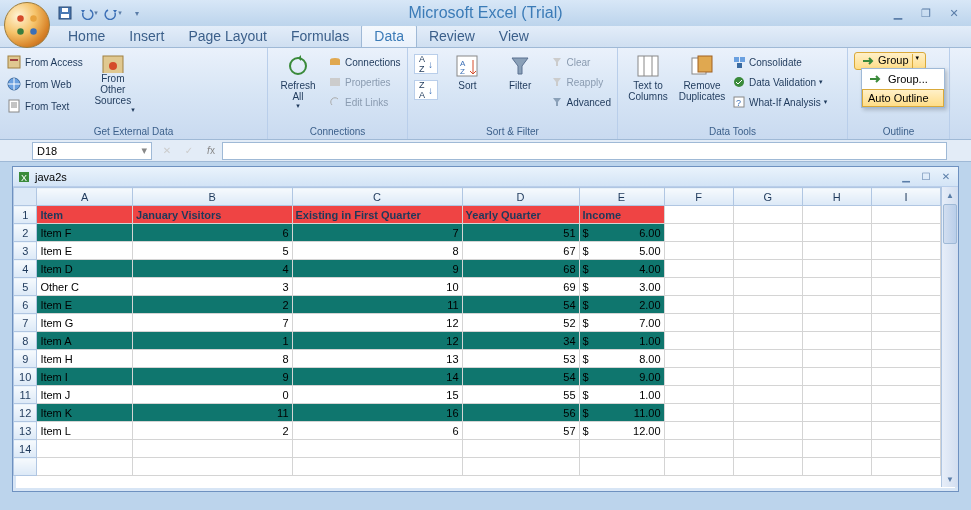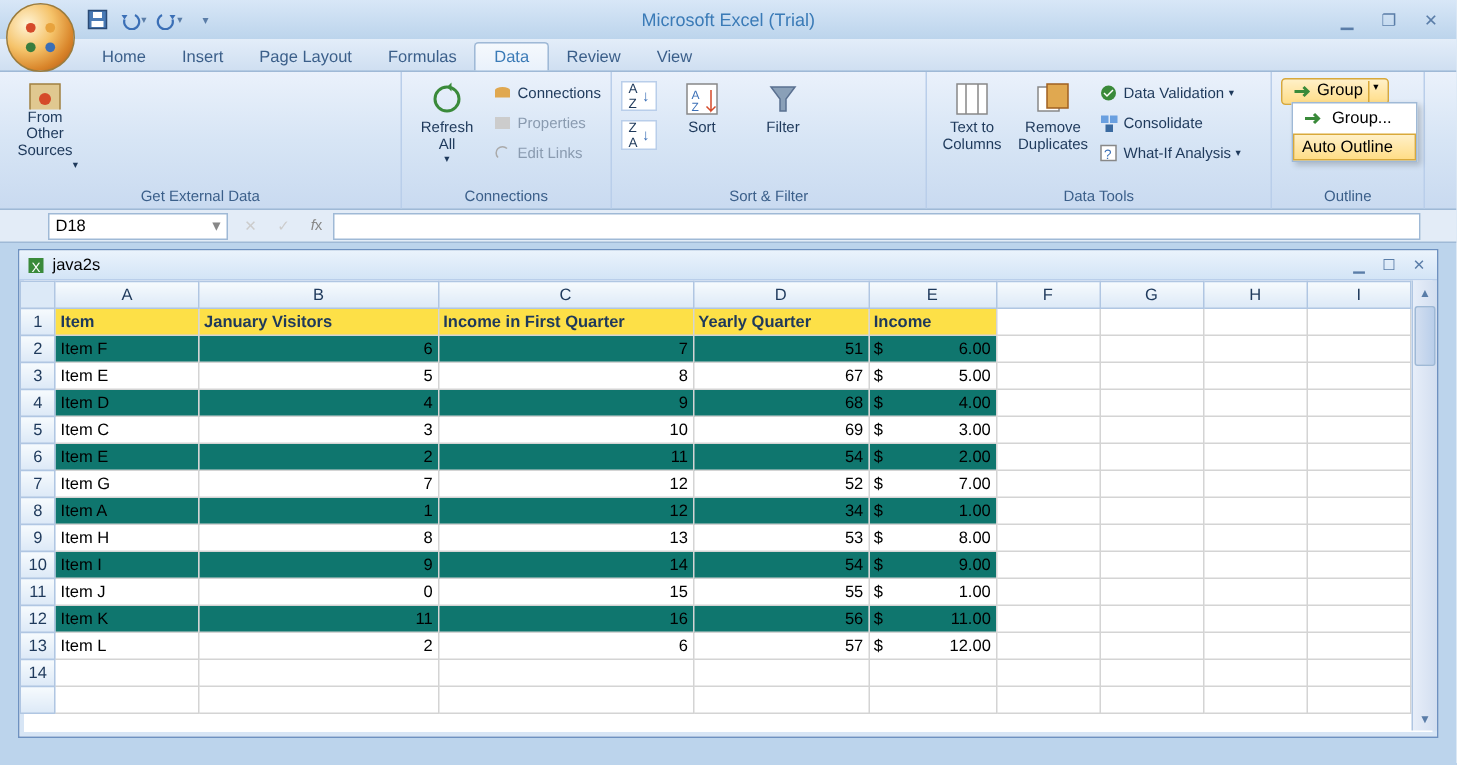--- a/index.html
+++ b/index.html
@@ -1,26 +1,26 @@
 <!DOCTYPE html>
 <html><head>
 <meta charset="utf-8">
 <style>
 *{box-sizing:border-box;margin:0;padding:0;font-family:"Segoe UI",Tahoma,sans-serif}
 body{background:#bcd4ec;width:971px;height:510px;overflow:hidden;font-size:11px}
 .titlebar{height:26px;background:linear-gradient(#d8e7f7,#bcd4ec);display:flex;align-items:center;position:relative}
 .qat{display:flex;align-items:center;gap:2px;margin-left:54px}
 .qat-btn{width:22px;height:22px;display:flex;align-items:center;justify-content:center;border-radius:2px}
-.title-text{position:absolute;left:50%;transform:translateX(-50%);font-size:12px;color:#3b7bb7}
+.title-text{position:absolute;left:50%;transform:translateX(-50%);font-size:16px;color:#3b7bb7}
 .win-controls{position:absolute;right:4px;display:flex;gap:2px}
 .win-btn{width:26px;height:16px;display:flex;align-items:center;justify-content:center;color:#5a7da8}
 .office-btn{position:absolute;left:4px;top:2px;width:46px;height:46px;border-radius:50%;background:radial-gradient(circle at 30% 30%,#fff4d6,#f5c36a 40%,#d9852a 70%,#a94e11);border:1px solid #9c7c3c;z-index:10;display:flex;align-items:center;justify-content:center}
 .office-btn svg{width:26px;height:26px}
 .tabs{height:22px;background:linear-gradient(#e3edf9,#cfdff1);display:flex;align-items:flex-end;padding-left:56px;border-bottom:1px solid #9fb9d6}
-.tab{padding:3px 12px;font-size:11px;color:#3b5f8a;cursor:pointer}
+.tab{padding:3px 12px;font-size:14px;color:#3b5f8a;cursor:pointer}
 .tab.active{background:linear-gradient(#f5f9fd,#e9f1fb);border:1px solid #9fb9d6;border-bottom:none;border-radius:3px 3px 0 0;color:#3b7bb7;font-weight:normal}
 .ribbon{height:92px;background:linear-gradient(#eaf1fb,#d7e5f5 50%,#c9daf0);display:flex;border-bottom:1px solid #9fb9d6;position:relative}
 .group{border-right:1px solid #b9ceea;padding:2px 4px 0;display:flex;flex-direction:column;height:100%}
 .group-body{flex:1;display:flex;align-items:flex-start;gap:2px}
 .group-label{text-align:center;font-size:10px;color:#3b5f8a;padding:1px 0 2px;position:relative}
 .rb-btn{display:flex;flex-direction:column;align-items:center;padding:2px 4px;border-radius:2px;font-size:10px;color:#1e395b;cursor:pointer;text-align:center}
 .rb-btn.big{width:52px;height:66px}
 .rb-small{display:flex;align-items:center;gap:3px;padding:1px 2px;font-size:10px;color:#1e395b;height:20px;white-space:nowrap}
 .rb-small.disabled{color:#8a9bb0}
 .rb-col{display:flex;flex-direction:column;gap:0}
@@ -38,21 +38,21 @@
 .wb-title{height:20px;background:linear-gradient(#eaf3fc,#d3e4f6);display:flex;align-items:center;gap:4px;padding:0 4px;border-bottom:1px solid #b9ceea}
 .wb-title .spacer{flex:1}
 .wb-title .wbtn{width:16px;height:14px;display:flex;align-items:center;justify-content:center;color:#5a7da8;font-size:10px}
 .sheet{display:flex;height:300px}
 .grid-wrap{flex:1;overflow:hidden}
 table{border-collapse:collapse;width:100%;font-size:11px}
 th.colh{background:linear-gradient(#f6fafd,#dce9f7);border:1px solid #b0c6e2;height:18px;font-weight:normal;color:#1e395b}
 th.rowh{background:linear-gradient(#f6fafd,#dce9f7);border:1px solid #b0c6e2;width:22px;font-weight:normal;color:#1e395b;text-align:center}
 th.corner{background:#dce9f7;border:1px solid #b0c6e2;width:22px}
 td{border:1px solid #d4d4d4;height:18px;padding:0 3px;white-space:nowrap}
-td.hdr{background:#fde047;font-weight:bold;color:#1e395b}
+td.hdr{background:#ef4444;font-weight:bold;color:#1e395b}
 td.num{text-align:right}
 td.cur{text-align:right}
 td.empty{background:#fff}
 tr.shade td.data{background:#0f766e}
 .vscroll{width:17px;background:linear-gradient(90deg,#e7eef9,#d2def0);border-left:1px solid #b0c6e2;display:flex;flex-direction:column}
 .vscroll .arr{height:16px;display:flex;align-items:center;justify-content:center;font-size:8px;color:#5a7da8}
 .vscroll .thumb{height:40px;background:linear-gradient(90deg,#d2def0,#b9ceea);margin:1px;border:1px solid #9fb9d6;border-radius:2px}
 .group-highlight{background:linear-gradient(#fff0c8,#ffdd87);border:1px solid #d9a93a;border-radius:3px;padding:1px 6px;display:flex;gap:3px}
 </style>
 </head>
@@ -106,20 +106,43 @@
     <div class="tab">Formulas</div>
     <div class="tab active">Data</div>
     <div class="tab">Review</div>
     <div class="tab">View</div>
   </div>
 
 <div class="ribbon">
 
   <div class="group" style="width:268px">
     <div class="group-body">
+      <div class="rb-col" style="gap:2px;padding-top:2px">
+        <div class="rb-small">
+            <svg width="16" height="16">
+              <rect x="2" y="2" width="12" height="12" fill="#e0c890" stroke="#a08040"></rect>
+              <rect x="4" y="5" width="8" height="2" fill="#a04040"></rect>
+            </svg>
+            <span>From Access</span>
+          </div>
+        <div class="rb-small">
+            <svg width="16" height="16">
+              <circle cx="8" cy="8" r="6" fill="#6aa0e0" stroke="#3a6aa0"></circle>
+              <path d="M2 8 h12 M8 2 v12" stroke="#fff"></path>
+            </svg>
+            <span>From Web</span>
+          </div>
+        <div class="rb-small">
+            <svg width="16" height="16">
+              <rect x="3" y="2" width="10" height="12" fill="#fff" stroke="#888"></rect>
+              <path d="M5 5h6M5 7h6M5 9h6" stroke="#888"></path>
+            </svg>
+            <span>From Text</span>
+          </div>
+      </div>
       <div class="rb-btn big">
           <svg width="28" height="28">
             <rect x="4" y="4" width="20" height="20" fill="#e0c890" stroke="#a08040"></rect>
             <circle cx="14" cy="14" r="4" fill="#d54a2a"></circle>
           </svg>
           <span>From Other Sources</span>
           <span style="margin-left:auto;font-size:7px">▾</span>
         </div>
     </div>
     <div class="group-label">Get External Data</div>
@@ -180,20 +203,40 @@
             <path d="M20 8 v14 l3 -3 M20 22 l-3 -3" stroke="#d54a2a" fill="none"></path>
           </svg>
           <span>Sort</span>
         </div>
       <div class="rb-btn big">
           <svg width="28" height="28">
             <path d="M6 6 h16 l-6 8 v8 h-4 v-8 z" fill="#8aa0b8" stroke="#5a7090"></path>
           </svg>
           <span>Filter</span>
         </div>
+      <div class="rb-col" style="padding-top:2px">
+        <div class="rb-small disabled">
+            <svg width="14" height="14">
+              <path d="M3 3h8l-3 4v4h-2v-4z" fill="#ccc"></path>
+            </svg>
+            <span>Clear</span>
+          </div>
+        <div class="rb-small disabled">
+            <svg width="14" height="14">
+              <path d="M3 3h8l-3 4v4h-2v-4z" fill="#ccc"></path>
+            </svg>
+            <span>Reapply</span>
+          </div>
+        <div class="rb-small">
+            <svg width="14" height="14">
+              <path d="M3 3h8l-3 4v4h-2v-4z" fill="#8aa0b8"></path>
+            </svg>
+            <span>Advanced</span>
+          </div>
+      </div>
     </div>
     <div class="group-label">Sort &amp; Filter</div>
   </div>
 
   <div class="group" style="width:230px">
     <div class="group-body">
       <div class="rb-btn big">
           <svg width="28" height="28">
             <rect x="4" y="4" width="20" height="20" fill="#fff" stroke="#888"></rect>
             <path d="M10 4v20M18 4v20" stroke="#888"></path>
@@ -203,33 +246,33 @@
       <div class="rb-btn big">
           <svg width="28" height="28">
             <rect x="4" y="6" width="14" height="16" fill="#fff" stroke="#888"></rect>
             <rect x="10" y="4" width="14" height="16" fill="#e0a850" stroke="#a06020"></rect>
           </svg>
           <span>Remove Duplicates</span>
         </div>
       <div class="rb-col" style="padding-top:2px">
         <div class="rb-small">
             <svg width="14" height="14">
-              <circle cx="7" cy="7" r="5" fill="#3a8a3a"></circle>
-              <path d="M4 7l2 2l4-4" stroke="#fff" fill="none"></path>
-            </svg>
-            <span>Data Validation</span> 
-            <span style="font-size:7px">▾</span>
-          </div>
-        <div class="rb-small">
-            <svg width="14" height="14">
               <rect x="2" y="2" width="5" height="5" fill="#6aa0e0"></rect>
               <rect x="8" y="2" width="5" height="5" fill="#6aa0e0"></rect>
               <rect x="5" y="8" width="5" height="5" fill="#3a6aa0"></rect>
             </svg>
             <span>Consolidate</span>
+          </div>
+        <div class="rb-small">
+            <svg width="14" height="14">
+              <circle cx="7" cy="7" r="5" fill="#3a8a3a"></circle>
+              <path d="M4 7l2 2l4-4" stroke="#fff" fill="none"></path>
+            </svg>
+            <span>Data Validation</span> 
+            <span style="font-size:7px">▾</span>
           </div>
         <div class="rb-small">
             <svg width="14" height="14">
               <rect x="2" y="2" width="10" height="10" fill="#fff" stroke="#888"></rect>
               <text x="4" y="11" font-size="9" fill="#3b6fb6">?</text>
             </svg>
             <span>What-If Analysis</span> 
             <span style="font-size:7px">▾</span>
           </div>
       </div>
@@ -301,21 +344,21 @@
                 <th class="colh" style="width:80px">E</th>
                 <th class="colh" style="width:65px">F</th>
                 <th class="colh" style="width:65px">G</th>
                 <th class="colh" style="width:65px">H</th>
                 <th class="colh" style="width:65px">I</th>
               </tr>
               <tr>
                 <th class="rowh">1</th>
                 <td class="hdr data">Item</td>
                 <td class="hdr data">January Visitors</td>
-                <td class="hdr data">Income in First Quarter</td>
+                <td class="hdr data">Existing in First Quarter</td>
                 <td class="hdr data">Yearly Quarter</td>
                 <td class="hdr data">Income</td>
                 <td class="empty"></td>
                 <td class="empty"></td>
                 <td class="empty"></td>
                 <td class="empty"></td>
               </tr>
               <tr class="shade">
                 <th class="rowh">2</th>
                 <td class="data">Item F</td>
@@ -347,21 +390,21 @@
                 <td class="data num">9</td>
                 <td class="data num">68</td>
                 <td class="data cur"><span style="float:left">$</span>4.00</td>
                 <td class="empty"></td>
                 <td class="empty"></td>
                 <td class="empty"></td>
                 <td class="empty"></td>
               </tr>
               <tr class="">
                 <th class="rowh">5</th>
-                <td class="data">Item C</td>
+                <td class="data">Other C</td>
                 <td class="data num">3</td>
                 <td class="data num">10</td>
                 <td class="data num">69</td>
                 <td class="data cur"><span style="float:left">$</span>3.00</td>
                 <td class="empty"></td>
                 <td class="empty"></td>
                 <td class="empty"></td>
                 <td class="empty"></td>
               </tr>
               <tr class="shade">

